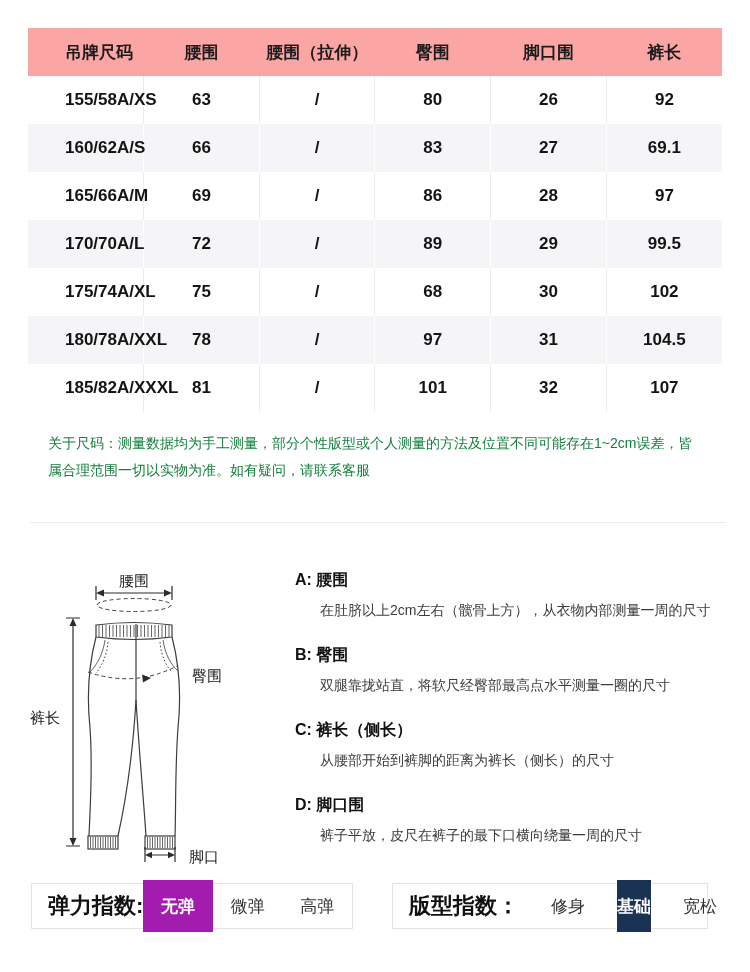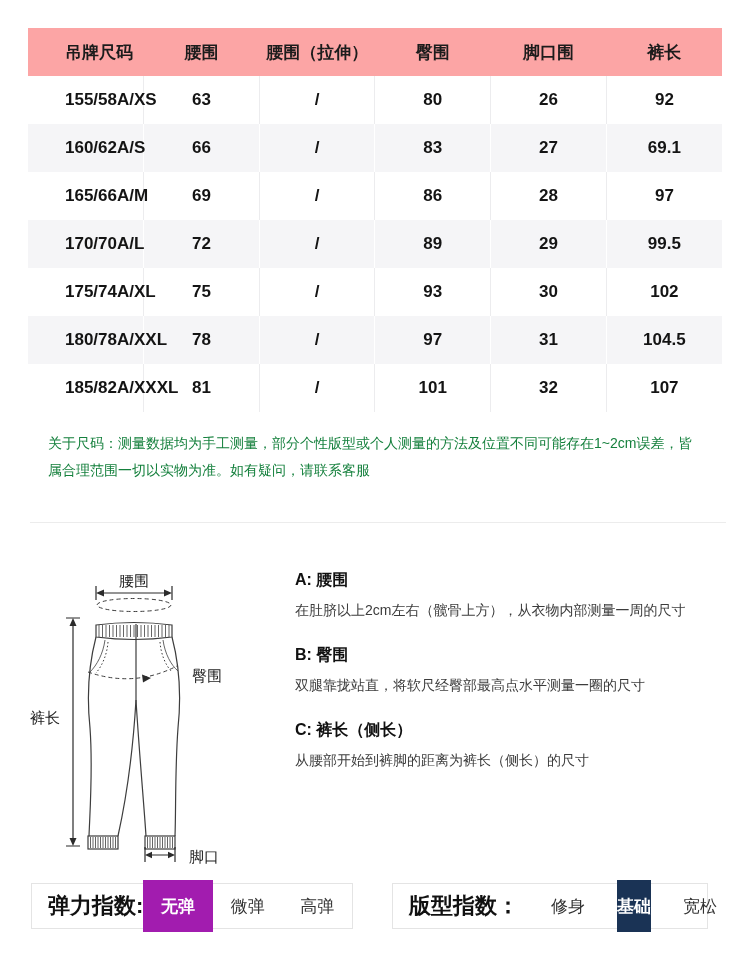--- a/index.html
+++ b/index.html
@@ -39,21 +39,21 @@
   .pants-svg .thin{fill:none;stroke:#3d3d3d;stroke-width:0.8;}
   .pants-svg .dashed{fill:none;stroke:#3d3d3d;stroke-width:1;stroke-dasharray:4 3;}
   .pants-svg .dotted{fill:none;stroke:#3d3d3d;stroke-width:1;stroke-dasharray:1.5 2.2;}
   .pants-svg .arrow{fill:none;stroke:#2b2b2b;stroke-width:1.2;}
   .pants-svg .head{fill:#2b2b2b;stroke:none;}
   .pants-svg text{font-size:15px;fill:#222;font-family:"Liberation Sans","DejaVu Sans",sans-serif;}
   
   .guide{position:absolute;left:295px;top:570px;width:445px;}
   .guide-item{margin-bottom:25px;}
   .guide-head{font-size:16px;font-weight:700;color:#111;margin-bottom:9px;}
-  .guide-desc{font-size:14px;color:#3c3c3c;line-height:20px;}
+  .guide-desc{font-size:14px;color:#3c3c3c;line-height:20px;margin-left:25px;}
   
   .index-box{
     position:absolute;height:46px;border:1px solid #e4e4e4;box-sizing:border-box;
     display:flex;align-items:center;background:#fff;
   }
   .index-box.elasticity{left:31px;top:883px;width:322px;}
   .index-box.fit{left:392px;top:883px;width:316px;gap:32px;}
   .index-label{
     font-size:22px;font-weight:700;color:#111;padding-left:16px;
     white-space:nowrap;flex:0 0 auto;
@@ -108,21 +108,21 @@
       <td>72</td>
       <td>/</td>
       <td>89</td>
       <td>29</td>
       <td>99.5</td>
     </tr>
     <tr>
       <td>175/74A/XL</td>
       <td>75</td>
       <td>/</td>
-      <td>93</td>
+      <td>68</td>
       <td>30</td>
       <td>102</td>
     </tr>
     <tr>
       <td>180/78A/XXL</td>
       <td>78</td>
       <td>/</td>
       <td>97</td>
       <td>31</td>
       <td>104.5</td>
@@ -204,20 +204,24 @@
     <div class="guide-desc">在肚脐以上2cm左右（髋骨上方），从衣物内部测量一周的尺寸</div>
   </div>
   <div class="guide-item">
     <div class="guide-head">B: 臀围</div>
     <div class="guide-desc">双腿靠拢站直，将软尺经臀部最高点水平测量一圈的尺寸</div>
   </div>
   <div class="guide-item">
     <div class="guide-head">C: 裤长（侧长）</div>
     <div class="guide-desc">从腰部开始到裤脚的距离为裤长（侧长）的尺寸</div>
   </div>
+  <div class="guide-item">
+    <div class="guide-head">D: 脚口围</div>
+    <div class="guide-desc">裤子平放，皮尺在裤子的最下口横向绕量一周的尺寸</div>
+  </div>
 </div>
 
 <div class="index-box elasticity">
   <span class="index-label">弹力指数:</span>
   <span class="index-opt selected" style="background: #a21caf;">无弹</span>
   <span class="index-opt">微弹</span>
   <span class="index-opt">高弹</span>
 </div>
 
 <div class="index-box fit">

